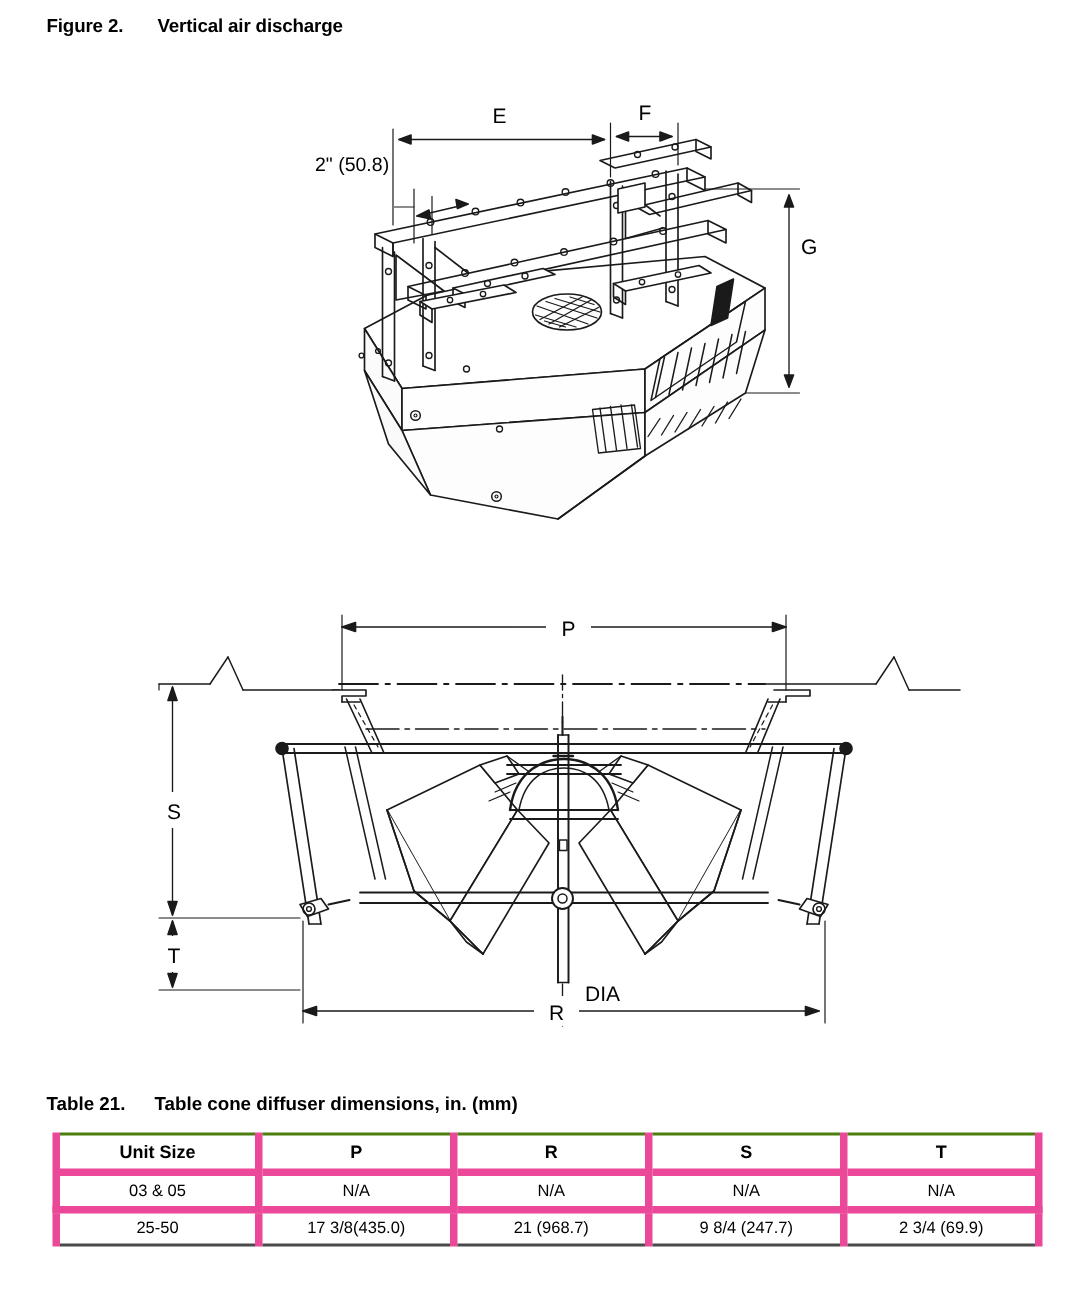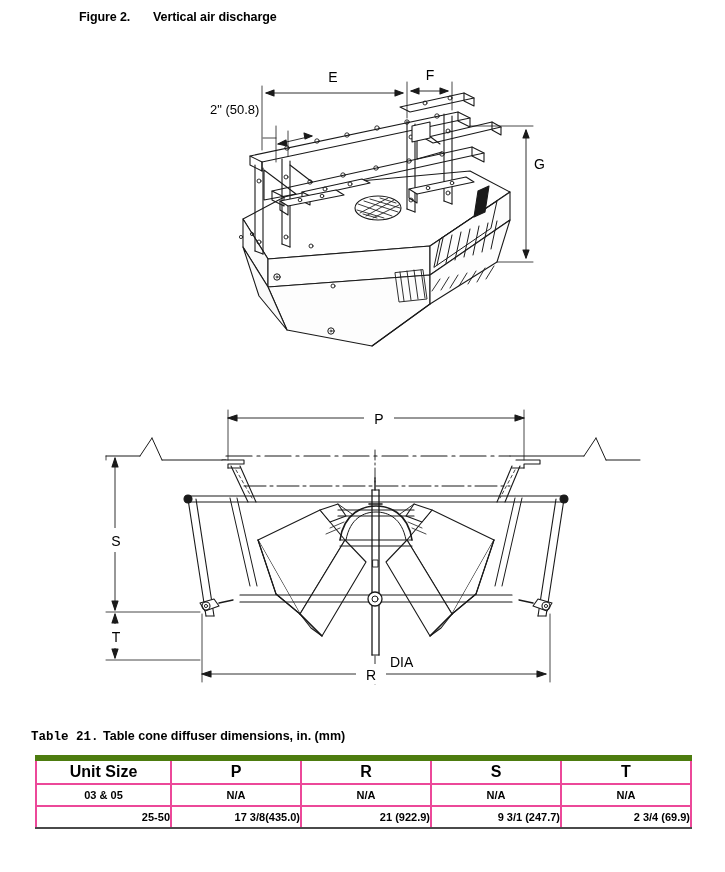--- a/index.html
+++ b/index.html
@@ -20,65 +20,64 @@
     width: 725px;
     height: 872px;
   }
   
   .fig-caption {
     position: absolute;
     font-size: 12.5px;
     font-weight: bold;
     letter-spacing: -0.1px;
     white-space: nowrap;
-    margin-left: 48px;
   }
   .fig-caption .fig-num { display: inline-block; width: 74px; }
   #fig2-caption { left: 31px; top: 10px; }
   #fig3-caption { left: 31px; top: 369px; }
 
   
   #table-caption {
     position: absolute;
     left: 31px;
     top: 729px;
     font-size: 12.5px;
     font-weight: bold;
     white-space: nowrap;
   }
-  #table-caption .tbl-num { display: inline-block; width: 72px; font-family: Liberation Mono, monospace; }
+  #table-caption .tbl-num { display: inline-block; width: 72px; }
 
   
   #dim-table {
     position: absolute;
     left: 35px;
     top: 755px;
     width: 655px;
     border-collapse: collapse;
     font-size: 11px;
     table-layout: fixed;
   }
   #dim-table th, #dim-table td {
-    border: 2px solid #ec4899;
+    border: 5px solid #ec4899;
     text-align: center;
     padding: 0;
     height: 20px;
     line-height: 20px;
-    font-weight: bold;
+    font-weight: normal;
     background: #ffffff;
   }
   #dim-table thead th {
     font-weight: bold;
-    font-size: 16px;
+    font-size: 12px;
     height: 22px;
     line-height: 22px;
-    border-top: 6px solid #4d7c0f;
+    border-top: 2px solid #4d7c0f;
     border-bottom: 1px solid #5d5d5d;
   }
-  #dim-table tbody tr:last-child td { border-bottom: 2px solid #4a4a4a; text-align: right; }
+  #dim-table tbody tr:last-child td { border-bottom: 2px solid #4a4a4a; }
   #dim-table col.c0 { width: 135px; }
   #dim-table col.c1 { width: 130px; }
   #dim-table col.c2 { width: 130px; }
   #dim-table col.c3 { width: 130px; }
   #dim-table col.c4 { width: 130px; }
 
   
   .figure-svg { position: absolute; display: block; }
   #fig2-svg { left: 0px; top: 34px; }
   #fig3-svg { left: 0px; top: 390px; }
@@ -458,20 +457,20 @@
       <tr>
         <td>03 &amp; 05</td>
         <td>N/A</td>
         <td>N/A</td>
         <td>N/A</td>
         <td>N/A</td>
       </tr>
       <tr>
         <td>25-50</td>
         <td>17 3/8(435.0)</td>
-        <td>21 (922.9)</td>
-        <td>9 3/1 (247.7)</td>
+        <td>21 (968.7)</td>
+        <td>9 8/4 (247.7)</td>
         <td>2 3/4 (69.9)</td>
       </tr>
     </tbody>
   </table>
 
 </div>
 
 </body></html>

